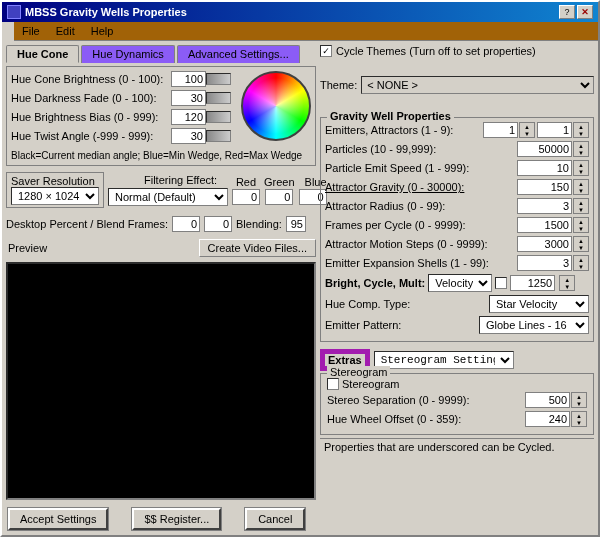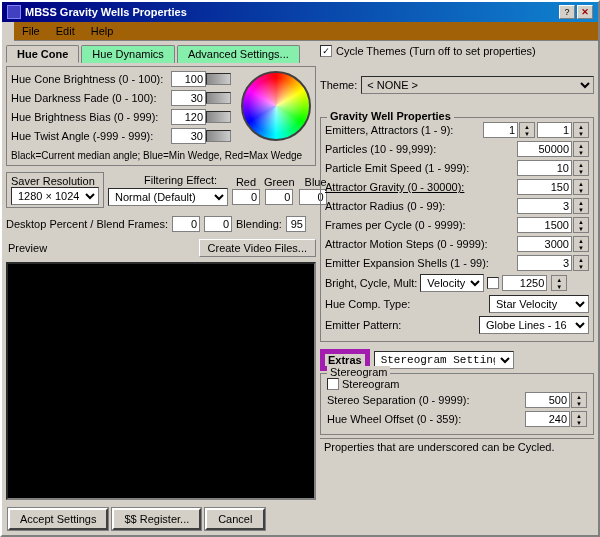--- a/index.html
+++ b/index.html
@@ -91,21 +91,21 @@
       display: flex;
       flex-direction: column;
       gap: 3px;
     }
     .tabs {
       display: flex;
       gap: 2px;
     }
     .tab {
       padding: 2px 10px;
-      background: #86efac;
+      background: #8b5cf6;
       border: 1px solid #808080;
       border-bottom: none;
       cursor: pointer;
       font-size: 11px;
       border-top-left-radius: 2px;
       border-top-right-radius: 2px;
     }
     .tab.active {
       background: #d4d0c8;
       border-bottom: 1px solid #d4d0c8;
@@ -201,21 +201,21 @@
       cursor: pointer;
     }
     .preview-header {
       display: flex;
       align-items: center;
       justify-content: space-between;
       padding: 1px 0;
     }
     .bottom-buttons {
       display: flex;
-      gap: 4px;
+      gap: 24px;
       padding: 4px 2px;
       align-items: center;
     }
     .btn {
       background: #d4d0c8;
       border: 2px solid #fff;
       border-right-color: #404040;
       border-bottom-color: #404040;
       outline: 1px solid #808080;
       padding: 3px 10px;
@@ -306,21 +306,21 @@
       justify-content: center;
       font-size: 6px;
       line-height: 1;
     }
     .bright-row {
       display: flex;
       align-items: center;
       gap: 3px;
       margin-bottom: 3px;
     }
-    .bright-label { font-size: 11px; }
+    .bright-label { font-size: 11px; font-weight: bold; }
     .extras-section {
       margin-top: 4px;
     }
     .extras-header {
       display: flex;
       align-items: center;
       gap: 4px;
     }
     .extras-label {
       background: #d4d0c8;

